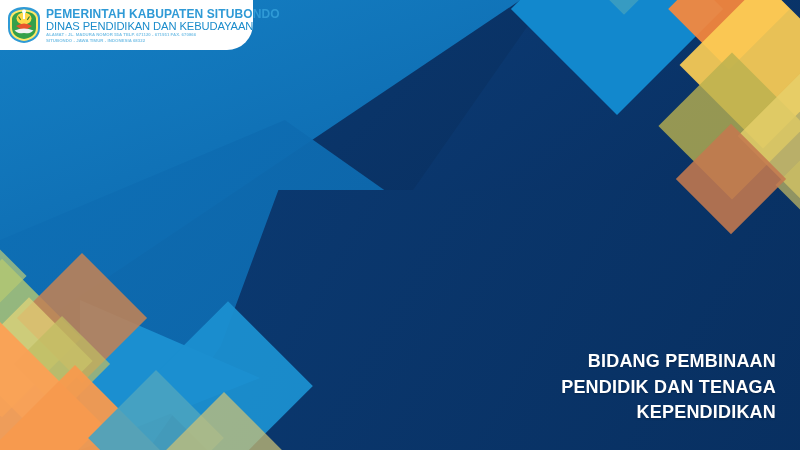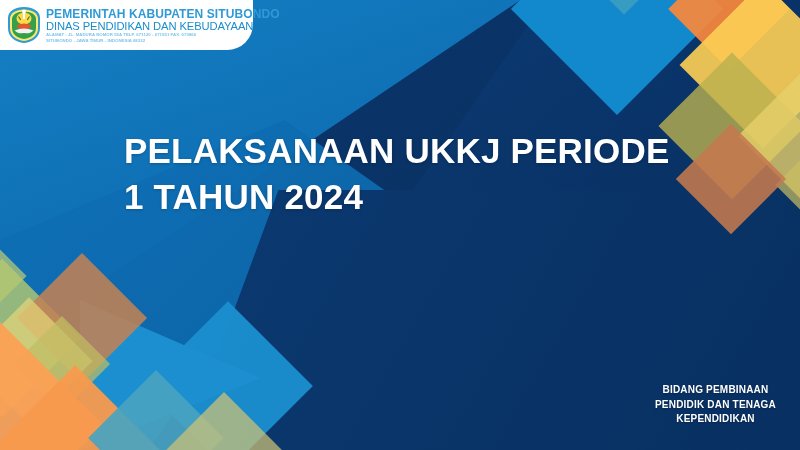--- a/index.html
+++ b/index.html
@@ -117,22 +117,22 @@
     font-size:35px; font-weight:bold;
     letter-spacing:.2px; line-height:1.32;
     text-shadow:0 1px 3px rgba(0,0,0,.22);
     white-space:pre-line;
   }
 
   
   #footer-dept {
     position:absolute; right:24px; bottom:24px;
     z-index:15;
-    color:#ffffff; text-align:center;
-    font-size:10px; font-weight:bold;
+    color:#ffffff; text-align:right;
+    font-size:18px; font-weight:bold;
     line-height:1.42; letter-spacing:.2px;
     text-shadow:0 1px 2px rgba(0,0,0,.25);
     white-space:pre-line;
   }
 </style>
 </head>
 <body>
 
 <div id="slide">
 
@@ -177,20 +177,18 @@
       <path d="M12.5 10.5 l2.2 3.4 M23.5 10.5 l-2.2 3.4" stroke="#2f7d38" stroke-width="1.1" fill="none"></path>
     </svg>
     <div class="org-text">
       <div class="org-line1">PEMERINTAH KABUPATEN SITUBONDO</div>
       <div class="org-line2">DINAS PENDIDIKAN DAN KEBUDAYAAN</div>
       <div class="org-addr">ALAMAT : JL. MADURA NOMOR 55A TELP. 671120 - 671951 FAX. 670866</div>
       <div class="org-addr">SITUBONDO - JAWA TIMUR - INDONESIA 68322</div>
     </div>
   </div>
 
-  <h1 id="main-title">PELAKSANAAN UKKJ PERIODE
-1 TAHUN 2024</h1>
 
   <div id="footer-dept">BIDANG PEMBINAAN
 PENDIDIK DAN TENAGA
 KEPENDIDIKAN</div>
 
 </div>
 
 </body></html>

